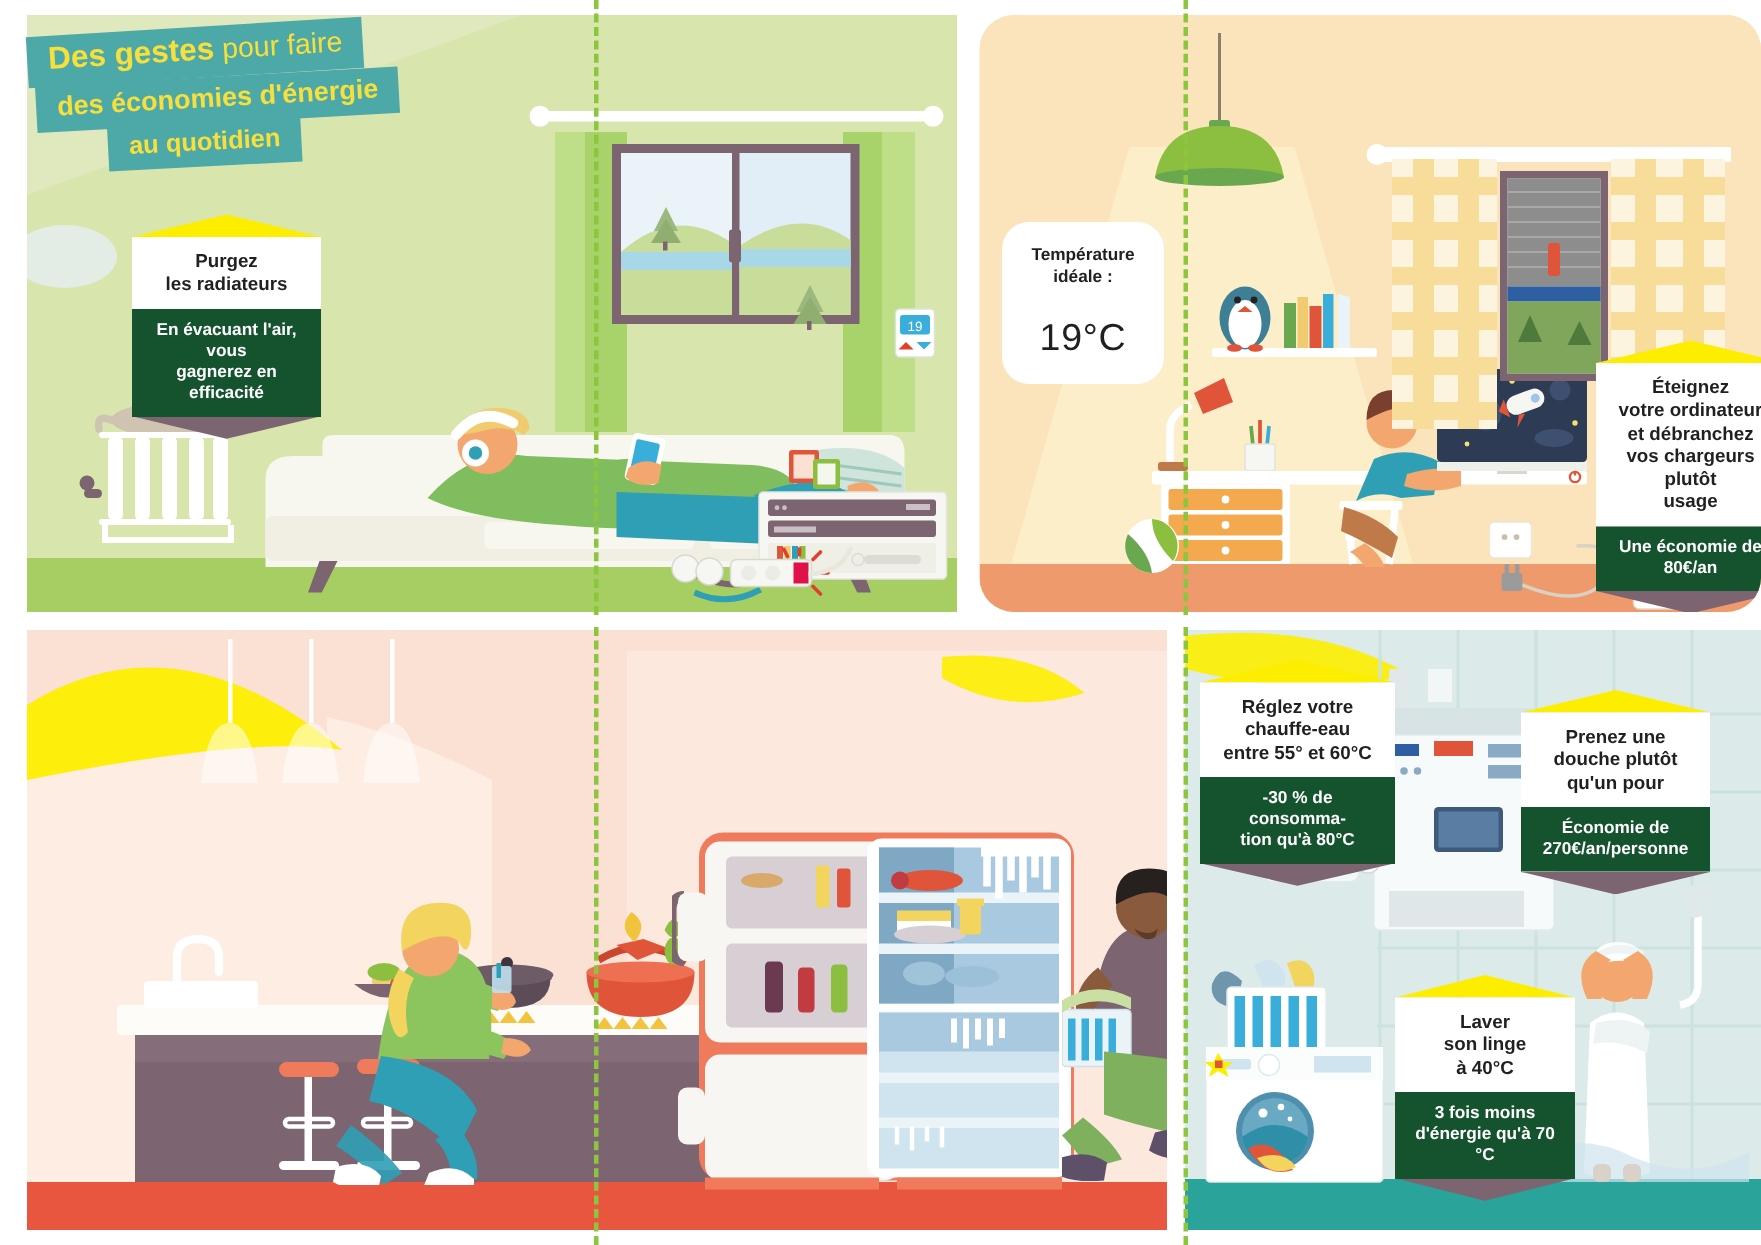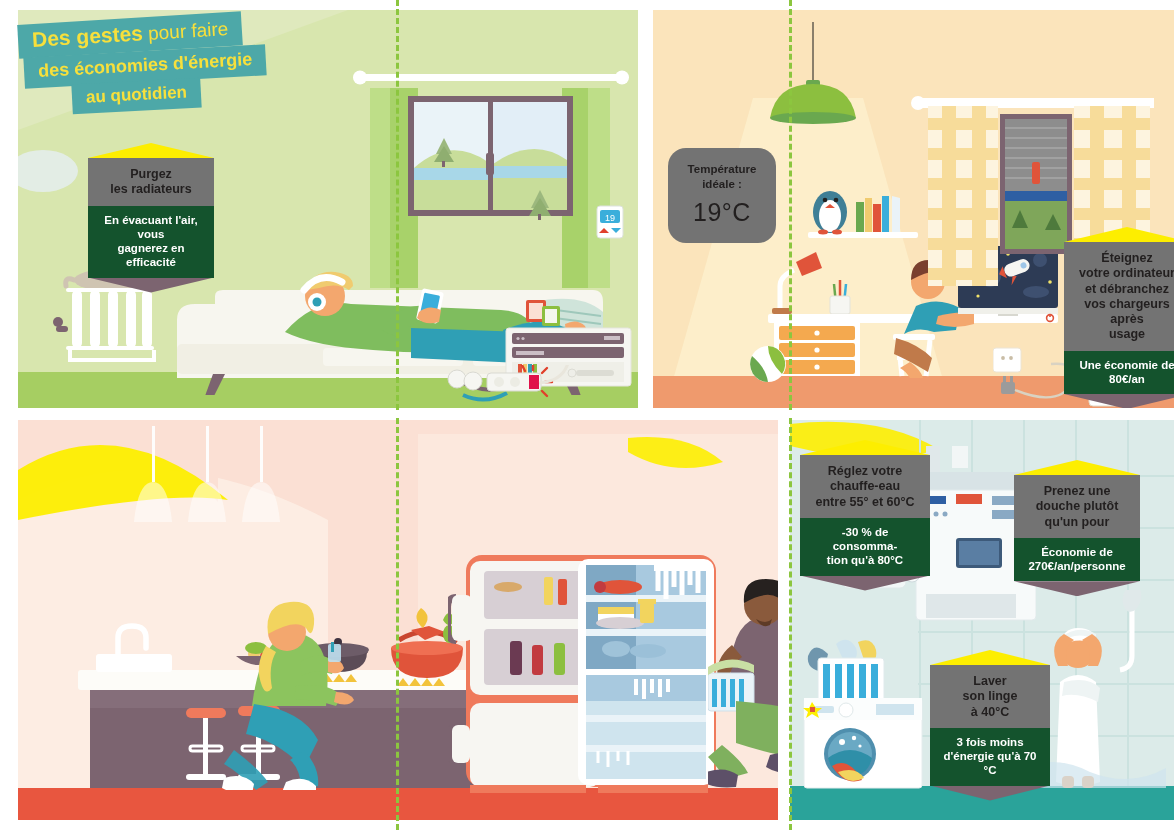--- a/index.html
+++ b/index.html
@@ -9,21 +9,21 @@
     background:#ffffff;
     font-family:"Liberation Sans", sans-serif;
     overflow:hidden;
     position:relative;
   }
   .stage { position:absolute; inset:0; }
 
   
   .panel { position:absolute; overflow:hidden; }
   #panel-living   { left:18px;  top:10px;  width:620px; height:398px; background:#dfe9bd; }
-  #panel-bedroom  { left:653px; top:10px;  width:521px; height:398px; background:#fbe4bb; }
+  #panel-bedroom  { left:653px; top:10px;  width:521px; height:398px; background:#fbe4bb;border-radius:23px; }
   #panel-kitchen  { left:18px;  top:420px; width:760px; height:400px; background:#fbe0d4; }
   #panel-bath     { left:790px; top:420px; width:384px; height:400px; background:#dcebe9; }
 
   
   .fold { position:absolute; width:0; border-left:3px dashed #8cc63f; z-index:60; }
 
   
   #title-banner { position:absolute; left:10px; top:18px; width:290px; z-index:50; }
   .banner-row {
     background:#4da8a8; color:#f7e03c;
@@ -32,21 +32,21 @@
     line-height:1.05;
   }
   .br1 { font-size:21px; transform:rotate(-3.5deg); margin-left:8px; }
   .br1 .thin { font-weight:normal; font-size:19px; }
   .br2 { font-size:18px; transform:rotate(-3.2deg); margin-left:14px; margin-top:-1px; }
   .br3 { font-size:17px; transform:rotate(-3deg); margin-left:62px; margin-top:-1px; }
 
   
   .callout { position:absolute; z-index:40; text-align:center; }
   .c-head {
-    background:#737373; color:#221f1f;
+    background:#ffffff; color:#221f1f;
     font-weight:bold; font-size:12.5px; line-height:1.22;
     padding:9px 10px 8px; position:relative;
   }
   .c-sub {
     background:#14532d; color:#ffffff;
     font-size:11.5px; line-height:1.24; font-weight:bold;
     padding:7px 9px 8px; position:relative;
   }
   
   .hex .c-head::before {
@@ -408,33 +408,33 @@
         <circle cx="111" cy="60" r="2.5" fill="#e6e0d2"></circle>
       </g>
     </svg>
 
     <div class="sh" style="left:30px;top:196px;width:22px;height:27px;background:#fdfbf4;border:1px solid #f1e7d1;border-radius:2px;"></div>
 
     <div class="callout bub" id="co-temperature" style="left:15px;top:138px;width:108px;">
       <div class="c-head" style="border-radius:18px;padding:14px 10px 16px;">
         <span style="white-space:pre-line;font-size:11.5px;">Température
 idéale :</span>
-        <div style="font-size:25px;font-weight:normal;margin-top:4px;letter-spacing:.5px;">19°C</div>
+        <div style="font-size:25px;font-weight:normal;margin-top:17px;letter-spacing:.5px;">19°C</div>
       </div>
       <svg class="side-tail" style="left:20px;bottom:-22px;" width="32" height="24">
         <polygon points="0,0 22,0 4,22" fill="#fdee00"></polygon>
       </svg>
     </div>
 
     <div class="callout hex" id="co-ordinateur" style="left:411px;top:232px;width:126px;">
       <div class="c-head">
         <span style="white-space:pre-line">Éteignez
 votre ordinateur
 et débranchez
-vos chargeurs après
+vos chargeurs plutôt
 usage</span>
       </div>
       <div class="c-sub">
         <span style="white-space:pre-line">Une économie de
 80€/an</span>
       </div>
       <svg class="side-tail" style="left:46px;bottom:-34px;" width="44" height="36">
         <polygon points="0,0 28,0 24,34" fill="#7c6470"></polygon>
       </svg>
     </div>

